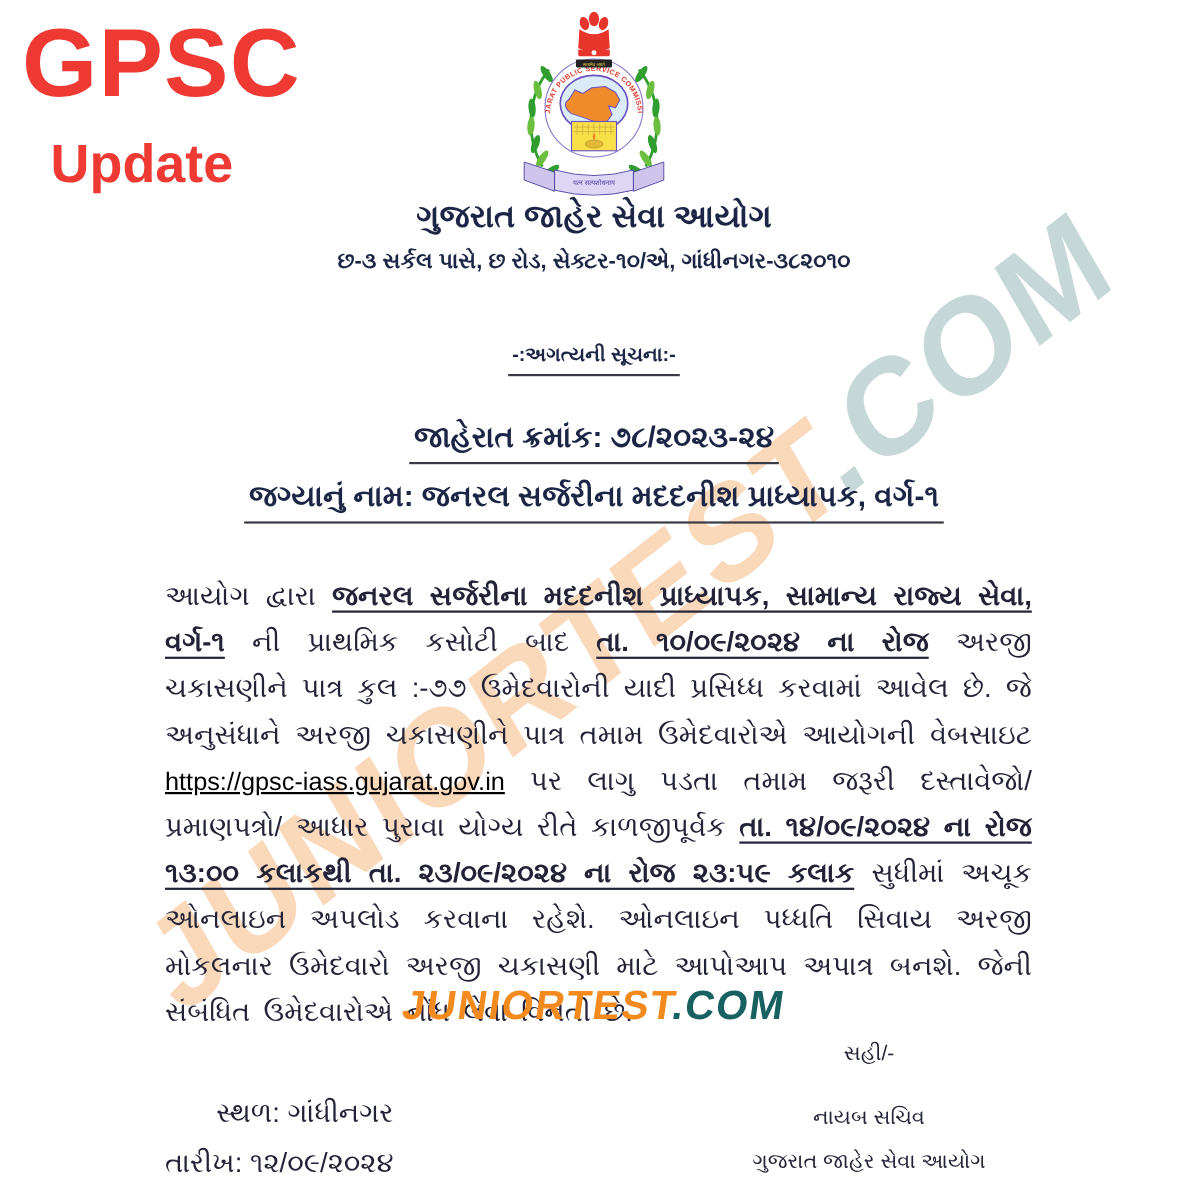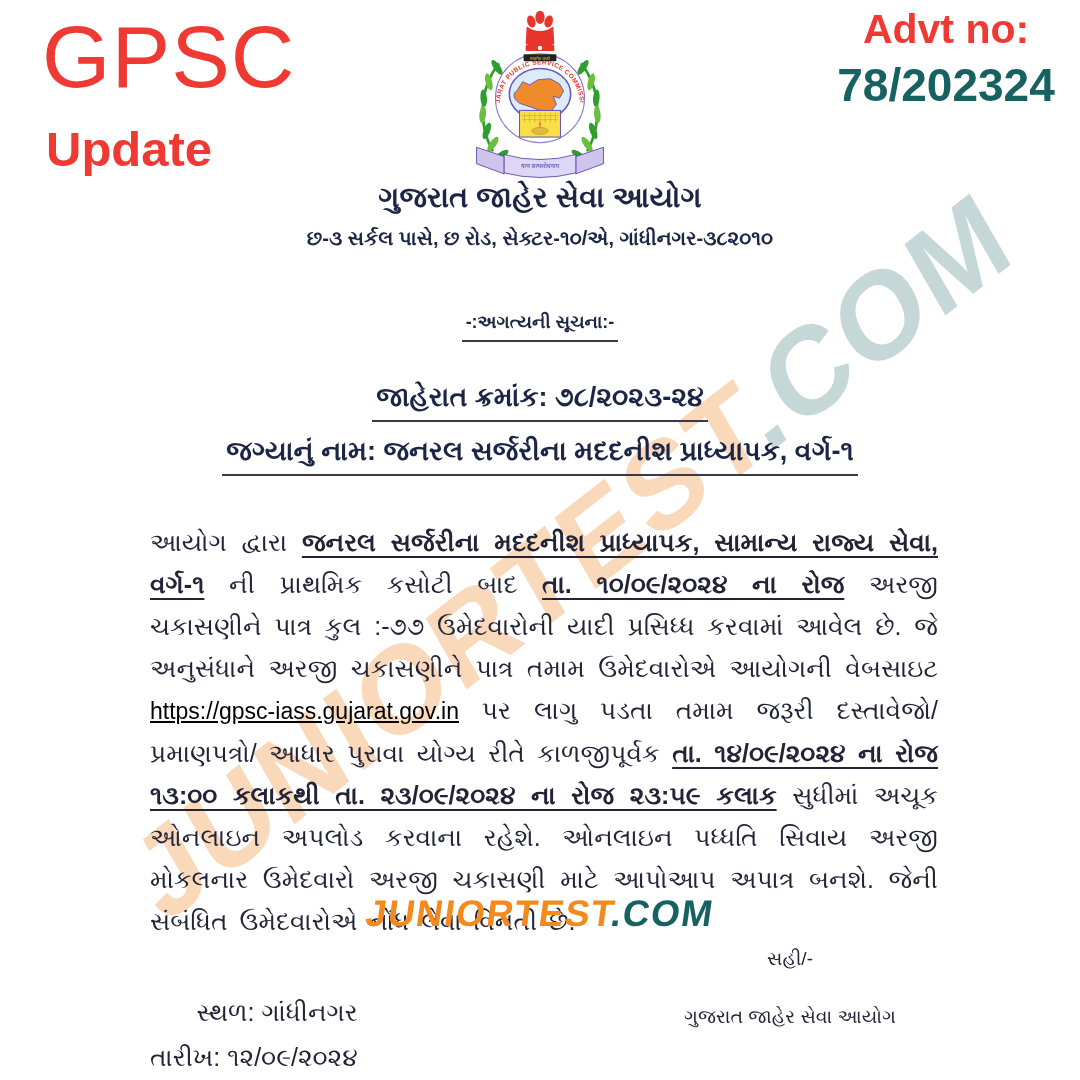--- a/index.html
+++ b/index.html
@@ -14,21 +14,21 @@
     transform:rotate(-38deg) skewX(-8deg); transform-origin:center;
     font-size:118px; font-weight:800; letter-spacing:3px; white-space:nowrap;
     z-index:0; user-select:none;
   }
   .wm-main { color:rgba(242,153,74,0.38); }
   .wm-com  { color:rgba(23,97,96,0.25); }
   
   .layer { position:absolute; inset:0; z-index:1; }
   
   .gpsc-badge { position:absolute; left:20px; top:8px; color:#ef3a34; }
-  .gpsc-badge .t1 { font-size:88px; font-weight:400; line-height:1.12; letter-spacing:1px;margin-left:22px; }
+  .gpsc-badge .t1 { font-size:88px; font-weight:700; line-height:1.12; letter-spacing:1px; }
   .gpsc-badge .t2 { font-size:49px; font-weight:800; margin:14px 0 0 26px; }
   .advt-badge { position:absolute; right:8px; top:6px; width:252px; text-align:center; }
   .advt-badge .a1 { font-size:41px; font-weight:800; color:#ef3a34; line-height:1.15; }
   .advt-badge .a2 { font-size:46px; font-weight:800; color:#176160; line-height:1.15; margin-top:6px; }
   
   .logo-wrap { position:absolute; left:50%; top:4px; transform:translateX(-50%); width:172px; height:174px; }
   
   .org-name { position:absolute; top:181px; left:0; width:100%; text-align:center;
               font-size:29px; font-weight:700; color:#1c2545; }
   .org-address { position:absolute; top:227px; left:0; width:100%; text-align:center;
@@ -72,24 +72,20 @@
     <span class="wm-main">JUNIORTEST</span><span class="wm-com">.COM</span>
   </div>
 
   <div class="layer">
 
     <div class="gpsc-badge">
       <div class="t1">GPSC</div>
       <div class="t2">Update</div>
     </div>
 
-    <div class="advt-badge">
-      <div class="a1">Advt no:</div>
-      <div class="a2">78/202324</div>
-    </div>
 
     <div class="logo-wrap">
       <svg viewBox="0 0 160 170" width="172" height="174">
 
         <g>
           <path d="M40,58 C22,80 18,115 34,144" fill="none" stroke="#2f9e2f" stroke-width="2.5"></path>
           <ellipse cx="38" cy="62" rx="3.2" ry="8.5" fill="#2f9e2f" transform="rotate(-35 38 62)"></ellipse>
           <ellipse cx="30" cy="76" rx="3.2" ry="8.5" fill="#6abf3e" transform="rotate(-15 30 76)"></ellipse>
           <ellipse cx="25" cy="92" rx="3.2" ry="8.5" fill="#2f9e2f" transform="rotate(-5 25 92)"></ellipse>
           <ellipse cx="24" cy="108" rx="3.2" ry="8.5" fill="#6abf3e" transform="rotate(5 24 108)"></ellipse>
@@ -164,17 +160,18 @@
       <span class="jt-inner"><span class="jt-main">JUNIORTEST</span><span class="jt-com">.COM</span></span>
     </div>
 
     <div class="footer-left">
       <div>સ્થળ: ગાંધીનગર</div>
       <div class="fl2">તારીખ: ૧૨/૦૯/૨૦૨૪</div>
     </div>
 
     <div class="sig-block">
       <div class="signed">સહી/-</div>
+      <div class="desig">નાયબ સચિવ</div>
       <div>ગુજરાત જાહેર સેવા આયોગ</div>
     </div>
 
   </div>
 </div>
 
 </body></html>

